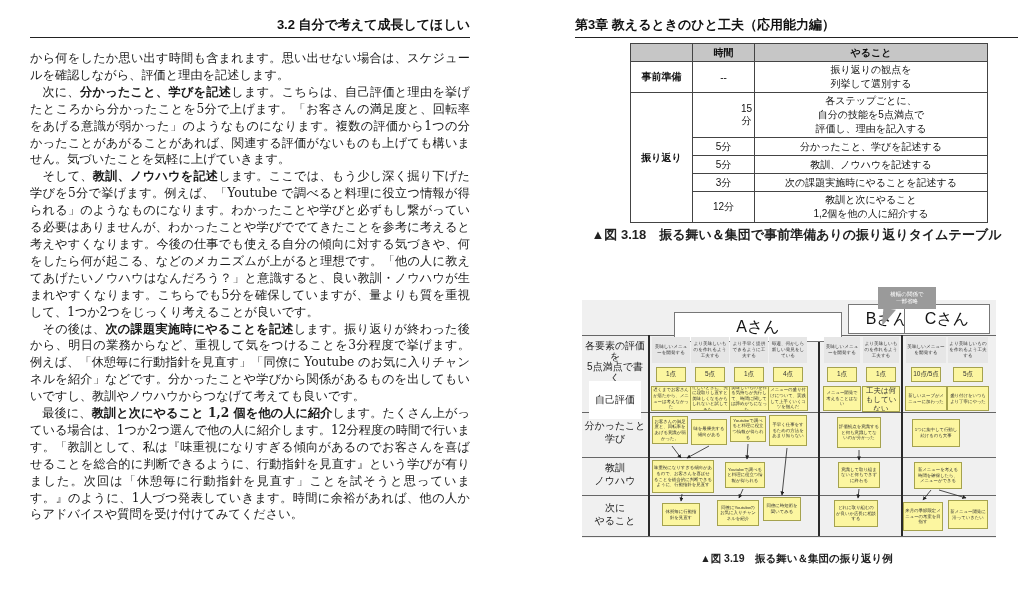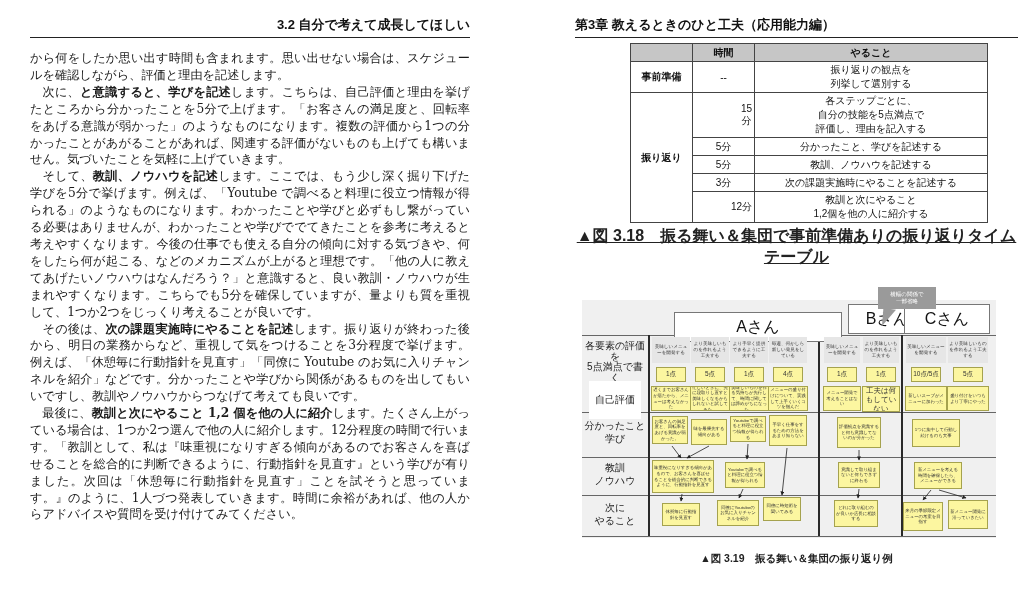--- a/index.html
+++ b/index.html
@@ -37,21 +37,21 @@
     position:absolute;left:55px;top:27px;width:357px;border-collapse:collapse;
     font-size:10px;color:#111;table-layout:fixed;
   }
   .timetable td,.timetable th{border:1px solid #444;text-align:center;vertical-align:middle;padding:1px 2px;}
   .timetable{border:1.5px solid #333;}
   .timetable th{background:var(--table-header-bg);font-weight:bold;height:15px;}
   .timetable td.rowlabel{font-weight:bold;}
   .timetable col.c1{width:62px;} .timetable col.c2{width:62px;} .timetable col.c3{width:233px;}
   .tt-caption{
     position:absolute;left:0;top:210px;width:443px;text-align:center;
-    font-size:16px;font-weight:bold;color:#222;text-decoration:underline;
+    font-size:13px;font-weight:bold;color:#222;
   }
   
   .fig-panel{
     position:absolute;left:7px;top:284px;width:414px;height:238px;
     background:var(--figure-bg);
   }
   .person-box{
     position:absolute;top:4px;height:28px;background:#fff;border:1px solid #777;
     display:flex;align-items:center;justify-content:center;font-size:16px;color:#111;
   }
@@ -99,21 +99,21 @@
     font-size:10.5px;font-weight:bold;color:#222;
   }
 </style>
 </head>
 <body>
 
 <div class="left-page">
   <div class="lp-header">3.2 自分で考えて成長してほしい</div>
   <div class="body-text">
       <p><span>から何をしたか思い出す時間も含まれます。思い出せない場合は、スケジュールを確認しながら、評価と理由を記述します。</span></p>
-      <p><span>　次に、</span><b>と意識すると、学びを記述</b><span>します。こちらは、自己評価と理由を挙げたところから分かったことを5分で上げます。「お客さんの満足度と、回転率をあげる意識が弱かった」のようなものになります。複数の評価から1つの分かったことがあがることがあれば、関連する評価がないものも上げても構いません。気づいたことを気軽に上げていきます。</span></p>
+      <p><span>　次に、</span><b>分かったこと、学びを記述</b><span>します。こちらは、自己評価と理由を挙げたところから分かったことを5分で上げます。「お客さんの満足度と、回転率をあげる意識が弱かった」のようなものになります。複数の評価から1つの分かったことがあがることがあれば、関連する評価がないものも上げても構いません。気づいたことを気軽に上げていきます。</span></p>
       <p><span>　そして、</span><b>教訓、ノウハウを記述</b><span>します。ここでは、もう少し深く掘り下げた学びを5分で挙げます。例えば、「Youtube で調べると料理に役立つ情報が得られる」のようなものになります。わかったことや学びと必ずもし繋がっている必要はありませんが、わかったことや学びででてきたことを参考に考えると考えやすくなります。今後の仕事でも使える自分の傾向に対する気づきや、何をしたら何が起こる、などのメカニズムが上がると理想です。「他の人に教えてあげたいノウハウはなんだろう？」と意識すると、良い教訓・ノウハウが生まれやすくなります。こちらでも5分を確保していますが、量よりも質を重視して、1つか2つをじっくり考えることが良いです。</span></p>
       <p><span>　その後は、</span><b>次の課題実施時にやることを記述</b><span>します。振り返りが終わった後から、明日の業務からなど、重視して気をつけることを3分程度で挙げます。例えば、「休憩毎に行動指針を見直す」「同僚に Youtube のお気に入りチャンネルを紹介」などです。分かったことや学びから関係があるものを出してもいいですし、教訓やノウハウからつなげて考えても良いです。</span></p>
       <p><span>　最後に、</span><b>教訓と次にやること 1,2 個を他の人に紹介</b><span>します。たくさん上がっている場合は、1つか2つ選んで他の人に紹介します。12分程度の時間で行います。「教訓として、私は『味重視になりすぎる傾向があるのでお客さんを喜ばせることを総合的に判断できるように、行動指針を見直す』という学びが有りました。次回は「休憩毎に行動指針を見直す」ことを試そうと思っています。』のように、1人づつ発表していきます。時間に余裕があれば、他の人からアドバイスや質問を受け付けてみてください。</span></p>
     </div>
 </div>
 
 <div class="right-page">
   <div class="rp-header">第3章 教えるときのひと工夫（応用能力編）</div>
 
   <table class="timetable">
@@ -146,21 +146,21 @@
         </tr>
         <tr>
           <td style="height: 15px;">5分</td>
           <td>教訓、ノウハウを記述する</td>
         </tr>
         <tr>
           <td style="height: 15px;">3分</td>
           <td>次の課題実施時にやることを記述する</td>
         </tr>
         <tr>
-          <td style="height: 15px; text-align: right;">12分</td>
+          <td style="height: 15px;">12分</td>
           <td>教訓と次にやること<br>1,2個を他の人に紹介する</td>
         </tr>
       </tbody>
   </table>
   <div class="tt-caption">▲図 3.18　振る舞い＆集団で事前準備ありの振り返りタイムテーブル</div>
 
   <div class="fig-panel">
     <div class="bubble">横幅の関係で<br>一部省略</div>
     <div class="bubble-tail"></div>
 

